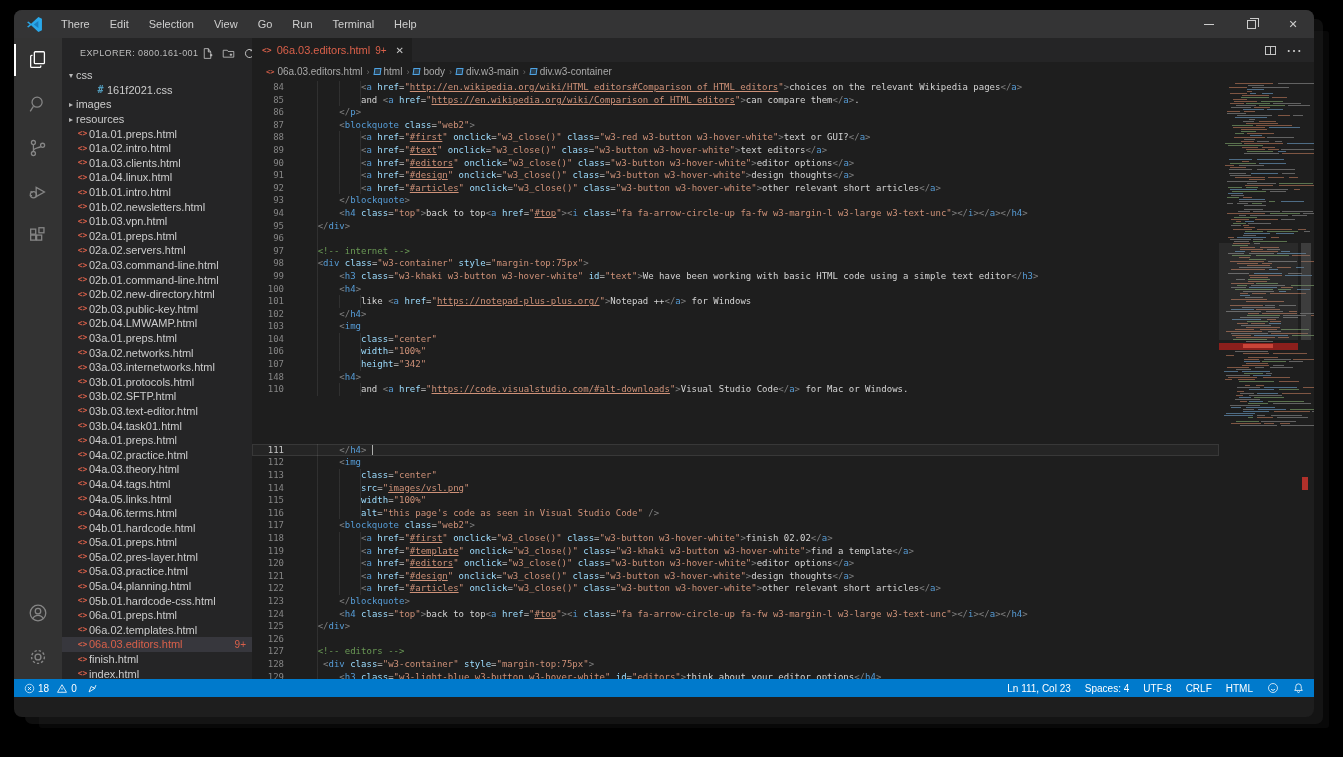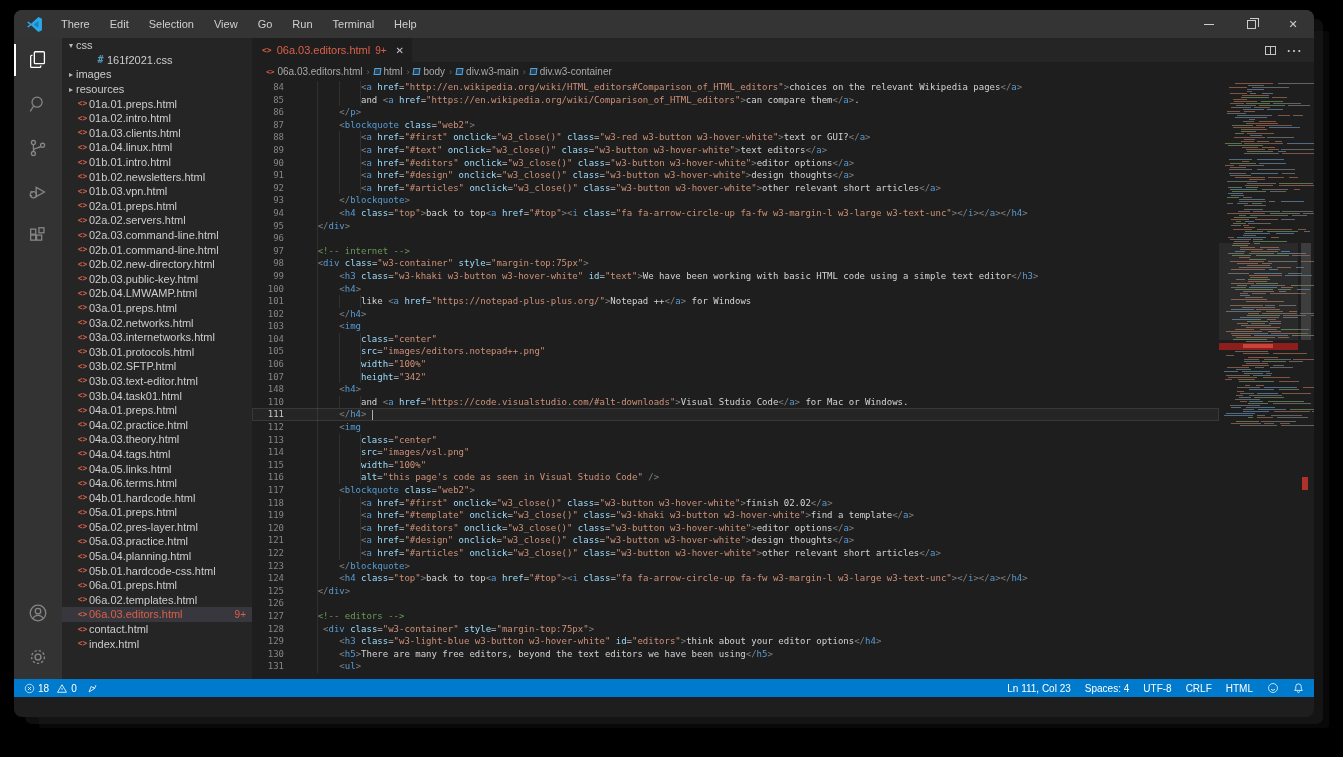--- a/index.html
+++ b/index.html
@@ -66,29 +66,29 @@
   .crumb { display:flex; align-items:center; gap:3px; }
   .crumb-sep { color:#6d6d6d; font-size:9px; margin:0 1px; }
   .crumb .ficon { font-family:"DejaVu Sans Mono",monospace; font-size:7px; font-weight:bold; color:#d9604a; }
   .sym-box { width:7px; height:7px; border:1px solid #4fa3e3; background:rgba(79,163,227,.25); transform:skewX(-8deg); }
 
   
   .editor-wrap { position:relative; flex:1; overflow:hidden; }
   .code { position:absolute; left:0; top:0; right:95px; bottom:0; overflow:hidden;
           font-family:"DejaVu Sans Mono",monospace; font-size:9px; }
   .code-line { height:12.6px; line-height:12.6px; display:flex; white-space:pre; }
-  .code-line.current { background:rgba(255,255,255,.035); box-shadow:inset 0 0 0 1px rgba(255,255,255,.09); }
+  .code-line.current { background:rgba(255,255,255,.035); box-shadow:inset 0 0 0 1px rgba(255,255,255,.09);margin-top:48px; }
   .ln { width:32px; text-align:right; color:#858585; flex:none; }
   .code-line.current .ln { color:#c6c6c6; }
   .lc { padding-left:12px; }
   .ind { display:inline-block; height:12.6px; vertical-align:top;
          background:repeating-linear-gradient(90deg, transparent 0 20.8px, rgba(255,255,255,.08) 20.8px 21.8px); }
   .tk-p { color:#808080; } .tk-t { color:#569cd6; } .tk-a { color:#9cdcfe; }
   .tk-o { color:#cccccc; } .tk-s { color:#ce9178; }
-  .tk-u { color:#ce9178; }
+  .tk-u { color:#ce9178; text-decoration:underline; }
   .tk-x { color:#d4d4d4; } .tk-c { color:#6a9955; }
   .cursor { display:inline-block; width:1.5px; height:10px; background:#aeafad; vertical-align:middle; }
 
   
   .minimap { position:absolute; right:0; top:0; bottom:0; width:95px; }
   .mm-rows { position:absolute; left:2px; top:2px; width:75px; }
   .mm-row { height:1px; margin-bottom:1px; display:flex; }
   .mm-seg { height:1px; opacity:.75; flex:none; }
   .mm-redline { position:absolute; left:0; width:79px; top:262px; height:7px; background:#8c1f1c; }
   .mm-redline:before { content:""; position:absolute; left:24px; top:1px; width:30px; height:4px; background:#c94438; }
@@ -182,20 +182,43 @@
       </div>
       <div class="act-icon">
         <svg width="22" height="22" viewBox="0 0 24 24" fill="none" stroke-width="1.5">
           <circle cx="12" cy="12" r="7" stroke-dasharray="2.6 2.1"></circle>
             <circle cx="12" cy="12" r="3.2"></circle>
         </svg>
       </div>
     </div>
 
     <div class="sidebar">
+      <div class="sidebar-header">
+        <span class="sidebar-title">EXPLORER: 0800.161-001</span>
+        <span class="sidebar-actions">
+          <span class="sb-act">
+            <svg width="13" height="13" viewBox="0 0 16 16" fill="none" stroke="#c5c5c5">
+                <path d="M9 2H4v12h8V6z"></path>
+                <path d="M9 2v4h3M11 10h3M12.5 8.5v3" stroke-width="1.2"></path>
+              </svg>
+          </span>
+          <span class="sb-act">
+            <svg width="13" height="13" viewBox="0 0 16 16" fill="none" stroke="#c5c5c5">
+                <path d="M1.5 4h5l1 1.5h7v7h-13z"></path>
+                <path d="M11 8v3M9.5 9.5h3" stroke-width="1.2"></path>
+              </svg>
+          </span>
+          <span class="sb-act">
+            <svg width="13" height="13" viewBox="0 0 16 16" fill="none" stroke="#c5c5c5">
+                <path d="M13 8a5 5 0 1 1-1.5-3.6M12 1.5v3h-3" stroke-width="1.2"></path>
+              </svg>
+          </span>
+
+        </span>
+      </div>
       <div class="tree">
           <div class="tree-row d0">
             <span class="twist">▾</span>
             <span class="label">css</span>
           </div>
           <div class="tree-row d1">
             <span class="twist"></span>
             <span class="ficon css">#</span>
             <span class="label">161f2021.css</span>
           </div>
@@ -384,21 +407,21 @@
           </div>
           <div class="tree-row d0 selected">
             <span class="twist"></span>
             <span class="ficon html">&lt;&gt;</span>
             <span class="label">06a.03.editors.html</span>
             <span class="tree-badge">9+</span>
           </div>
           <div class="tree-row d0">
             <span class="twist"></span>
             <span class="ficon html">&lt;&gt;</span>
-            <span class="label">contact.html</span>
+            <span class="label">finish.html</span>
           </div>
           <div class="tree-row d0">
             <span class="twist"></span>
             <span class="ficon html">&lt;&gt;</span>
             <span class="label">index.html</span>
           </div>
         </div>
     </div>
 
     <div class="editor-col">
@@ -457,21 +480,20 @@
             <div class="code-line"><span class="ln">95</span><span class="lc"><span class="ind">    </span><span class="tk-p">&lt;/</span><span class="tk-t">div</span><span class="tk-p">&gt;</span></span></div>
             <div class="code-line"><span class="ln">96</span><span class="lc"><span class="ind">        </span></span></div>
             <div class="code-line"><span class="ln">97</span><span class="lc"><span class="ind">    </span><span class="tk-c">&lt;!-- internet --&gt;</span></span></div>
             <div class="code-line"><span class="ln">98</span><span class="lc"><span class="ind">    </span><span class="tk-p">&lt;</span><span class="tk-t">div</span><span class="tk-x"> </span><span class="tk-a">class</span><span class="tk-o">=</span><span class="tk-s">"w3-container"</span><span class="tk-x"> </span><span class="tk-a">style</span><span class="tk-o">=</span><span class="tk-s">"margin-top:75px"</span><span class="tk-p">&gt;</span></span></div>
             <div class="code-line"><span class="ln">99</span><span class="lc"><span class="ind">        </span><span class="tk-p">&lt;</span><span class="tk-t">h3</span><span class="tk-x"> </span><span class="tk-a">class</span><span class="tk-o">=</span><span class="tk-s">"w3-khaki w3-button w3-hover-white"</span><span class="tk-x"> </span><span class="tk-a">id</span><span class="tk-o">=</span><span class="tk-s">"text"</span><span class="tk-p">&gt;</span><span class="tk-x">We have been working with basic HTML code using a simple text editor</span><span class="tk-p">&lt;/</span><span class="tk-t">h3</span><span class="tk-p">&gt;</span></span></div>
             <div class="code-line"><span class="ln">100</span><span class="lc"><span class="ind">        </span><span class="tk-p">&lt;</span><span class="tk-t">h4</span><span class="tk-p">&gt;</span></span></div>
             <div class="code-line"><span class="ln">101</span><span class="lc"><span class="ind">            </span><span class="tk-x">like </span><span class="tk-p">&lt;</span><span class="tk-t">a</span><span class="tk-x"> </span><span class="tk-a">href</span><span class="tk-o">=</span><span class="tk-s">"</span><span class="tk-u">https://notepad-plus-plus.org/</span><span class="tk-s">"</span><span class="tk-p">&gt;</span><span class="tk-x">Notepad ++</span><span class="tk-p">&lt;/</span><span class="tk-t">a</span><span class="tk-p">&gt;</span><span class="tk-x"> for Windows</span></span></div>
             <div class="code-line"><span class="ln">102</span><span class="lc"><span class="ind">        </span><span class="tk-p">&lt;/</span><span class="tk-t">h4</span><span class="tk-p">&gt;</span></span></div>
             <div class="code-line"><span class="ln">103</span><span class="lc"><span class="ind">        </span><span class="tk-p">&lt;</span><span class="tk-t">img</span></span></div>
             <div class="code-line"><span class="ln">104</span><span class="lc"><span class="ind">            </span><span class="tk-a">class</span><span class="tk-o">=</span><span class="tk-s">"center"</span></span></div>
-            <div class="code-line"><span class="ln">105</span><span class="lc"><span class="ind">            </span><span class="tk-a">src</span><span class="tk-o">=</span><span class="tk-s">"</span><span class="tk-u">images/editors.notepad++.png</span><span class="tk-s">"</span></span></div>
             <div class="code-line"><span class="ln">106</span><span class="lc"><span class="ind">            </span><span class="tk-a">width</span><span class="tk-o">=</span><span class="tk-s">"100%"</span></span></div>
             <div class="code-line"><span class="ln">107</span><span class="lc"><span class="ind">            </span><span class="tk-a">height</span><span class="tk-o">=</span><span class="tk-s">"342"</span></span></div>
             <div class="code-line"><span class="ln">148</span><span class="lc"><span class="ind">        </span><span class="tk-p">&lt;</span><span class="tk-t">h4</span><span class="tk-p">&gt;</span></span></div>
             <div class="code-line"><span class="ln">110</span><span class="lc"><span class="ind">            </span><span class="tk-x">and </span><span class="tk-p">&lt;</span><span class="tk-t">a</span><span class="tk-x"> </span><span class="tk-a">href</span><span class="tk-o">=</span><span class="tk-s">"</span><span class="tk-u">https://code.visualstudio.com/#alt-downloads</span><span class="tk-s">"</span><span class="tk-p">&gt;</span><span class="tk-x">Visual Studio Code</span><span class="tk-p">&lt;/</span><span class="tk-t">a</span><span class="tk-p">&gt;</span><span class="tk-x"> for Mac or Windows.</span></span></div>
             <div class="code-line current"><span class="ln">111</span><span class="lc"><span class="ind">        </span><span class="tk-p">&lt;/</span><span class="tk-t">h4</span><span class="tk-p">&gt;</span><span class="tk-x"> </span><span class="cursor"></span></span></div>
             <div class="code-line"><span class="ln">112</span><span class="lc"><span class="ind">        </span><span class="tk-p">&lt;</span><span class="tk-t">img</span></span></div>
             <div class="code-line"><span class="ln">113</span><span class="lc"><span class="ind">            </span><span class="tk-a">class</span><span class="tk-o">=</span><span class="tk-s">"center"</span></span></div>
             <div class="code-line"><span class="ln">114</span><span class="lc"><span class="ind">            </span><span class="tk-a">src</span><span class="tk-o">=</span><span class="tk-s">"</span><span class="tk-u">images/vsl.png</span><span class="tk-s">"</span></span></div>
             <div class="code-line"><span class="ln">115</span><span class="lc"><span class="ind">            </span><span class="tk-a">width</span><span class="tk-o">=</span><span class="tk-s">"100%"</span></span></div>
             <div class="code-line"><span class="ln">116</span><span class="lc"><span class="ind">            </span><span class="tk-a">alt</span><span class="tk-o">=</span><span class="tk-s">"this page's code as seen in Visual Studio Code"</span><span class="tk-x"> </span><span class="tk-p">/&gt;</span></span></div>

